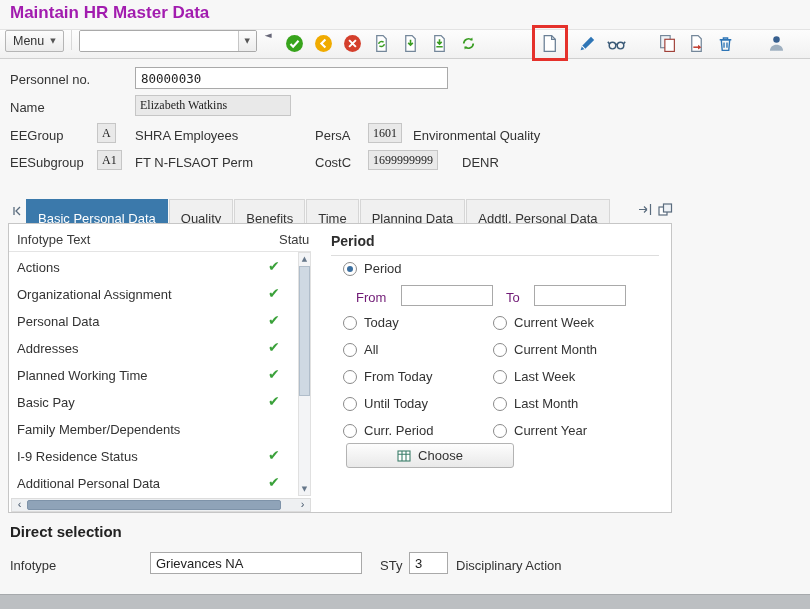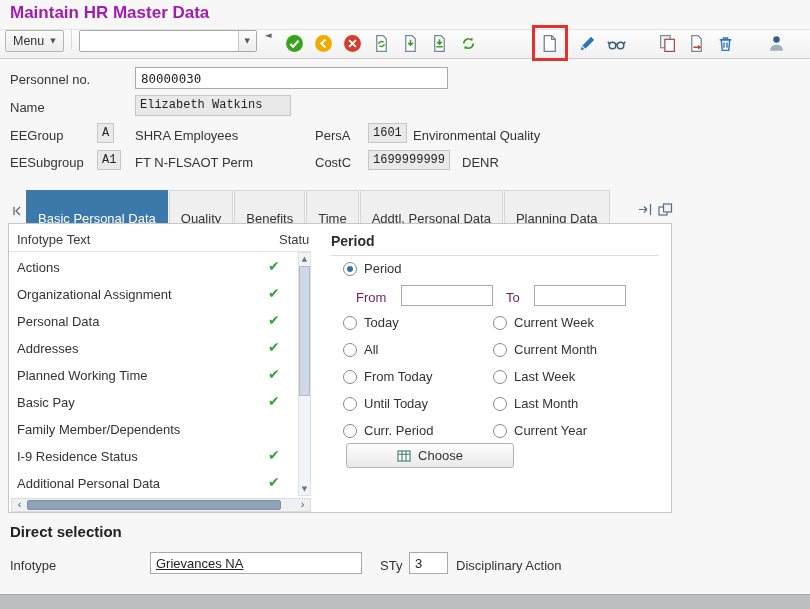--- a/index.html
+++ b/index.html
@@ -26,27 +26,27 @@
   .tb svg{width:19px;height:19px;display:block}
   .hl{outline:3px solid #e5312b;outline-offset:2px}
   .gap-lg{margin-left:52px}
   .gap-md{margin-left:22px}
 
   
   .f-label{position:absolute;color:#333;white-space:nowrap}
   .f-text{position:absolute;color:#333;white-space:nowrap}
   .input{position:absolute;border:1px solid #a9a9a9;background:#fff;font-size:13px;padding:0 5px;font-family:inherit;color:#222}
   .mono{font-family:"DejaVu Sans Mono",monospace;font-size:12.5px}
-  .code{position:absolute;background:#e9e9e9;border:1px solid #c6c6c6;font-family:Liberation Mono, monospace;
+  .code{position:absolute;background:#e9e9e9;border:1px solid #c6c6c6;font-family:Liberation Serif, serif;
     font-size:12px;line-height:18px;padding:0 4px;color:#222;white-space:nowrap}
 
   
   .tabs{position:absolute;left:8px;top:199px;height:24px;display:flex;align-items:flex-end}
   .tab-scroll{width:18px;height:24px;display:flex;align-items:center;justify-content:center;cursor:default}
-  .tab{height:24px;line-height:23px;padding:16px 11px;font-size:13px;color:#333;background:#f0f0f0;
+  .tab{height:24px;line-height:23px;padding:7px 11px;font-size:13px;color:#333;background:#f0f0f0;
     border:1px solid #d6d6d6;border-bottom:none;margin-right:1px;white-space:nowrap;cursor:default}
   .tab.active{background:#3b79ab;color:#fff;border-color:#3b79ab}
   .tabs-right{position:absolute;top:203px;display:flex;gap:5px}
 
   
   .panel{position:absolute;left:8px;top:223px;width:664px;height:290px;background:#fff;border:1px solid #c6c6c6}
   .thead-1{position:absolute;left:8px;top:8px;color:#3a3a3a}
   .thead-2{position:absolute;left:270px;top:8px;color:#3a3a3a}
   .thead-line{position:absolute;left:0;top:27px;width:302px;height:1px;background:#e4e4e4}
   .trow{position:absolute;left:0;width:287px;height:27px;cursor:default}
@@ -217,22 +217,22 @@
     <span class="tab-scroll">
       <svg width="12" height="12" viewBox="0 0 12 12" fill="none" stroke="#5a6c7e" stroke-width="1.3">
           <path d="M3 2v8"></path>
           <path d="M9 2L5 6l4 4"></path>
         </svg>
     </span>
     <span class="tab active">Basic Personal Data</span>
     <span class="tab">Quality</span>
     <span class="tab">Benefits</span>
     <span class="tab">Time</span>
+    <span class="tab">Planning Data</span>
     <span class="tab">Addtl. Personal Data</span>
-    <span class="tab">Planning Data</span>
   </div>
   <div class="tabs-right" style="left:638px">
     <span>
       <svg width="15" height="13" viewBox="0 0 15 13" fill="none" stroke="#5a6c7e" stroke-width="1.2">
           <path d="M1 6.5h8M9 6.5L6 3.5M9 6.5l-3 3"></path>
           <path d="M12.5 1v11"></path>
         </svg>
     </span>
     <span>
       <svg width="15" height="13" viewBox="0 0 15 13" fill="none" stroke="#5a6c7e" stroke-width="1.2">
@@ -358,19 +358,19 @@
       <svg width="14" height="14" viewBox="0 0 14 14" fill="none" stroke="#3c7f6b" stroke-width="1.1">
           <rect x="1" y="2" width="12" height="10" fill="#fff"></rect>
           <path d="M1 5.3h12M5 2v10M9 2v10"></path>
         </svg>
       <span>Choose</span>
     </button>
   </div>
 
   <div class="ds-heading">Direct selection</div>
   <span class="f-label" style="left:10px;top:558px">Infotype</span>
-  <input class="input" style="left: 150px; top: 552px; width: 212px; height: 22px; text-decoration: underline;" value="Grievances NA">
+  <input class="input" style="left: 150px; top: 552px; width: 212px; height: 22px;" value="Grievances NA">
   <span class="f-label" style="left:380px;top:558px">STy</span>
   <input class="input" style="left: 409px; top: 552px; width: 39px; height: 22px;" value="3">
   <span class="f-text" style="left:456px;top:558px">Disciplinary Action</span>
 
   <div class="statusbar"></div>
 </div>
 
 </body></html>

